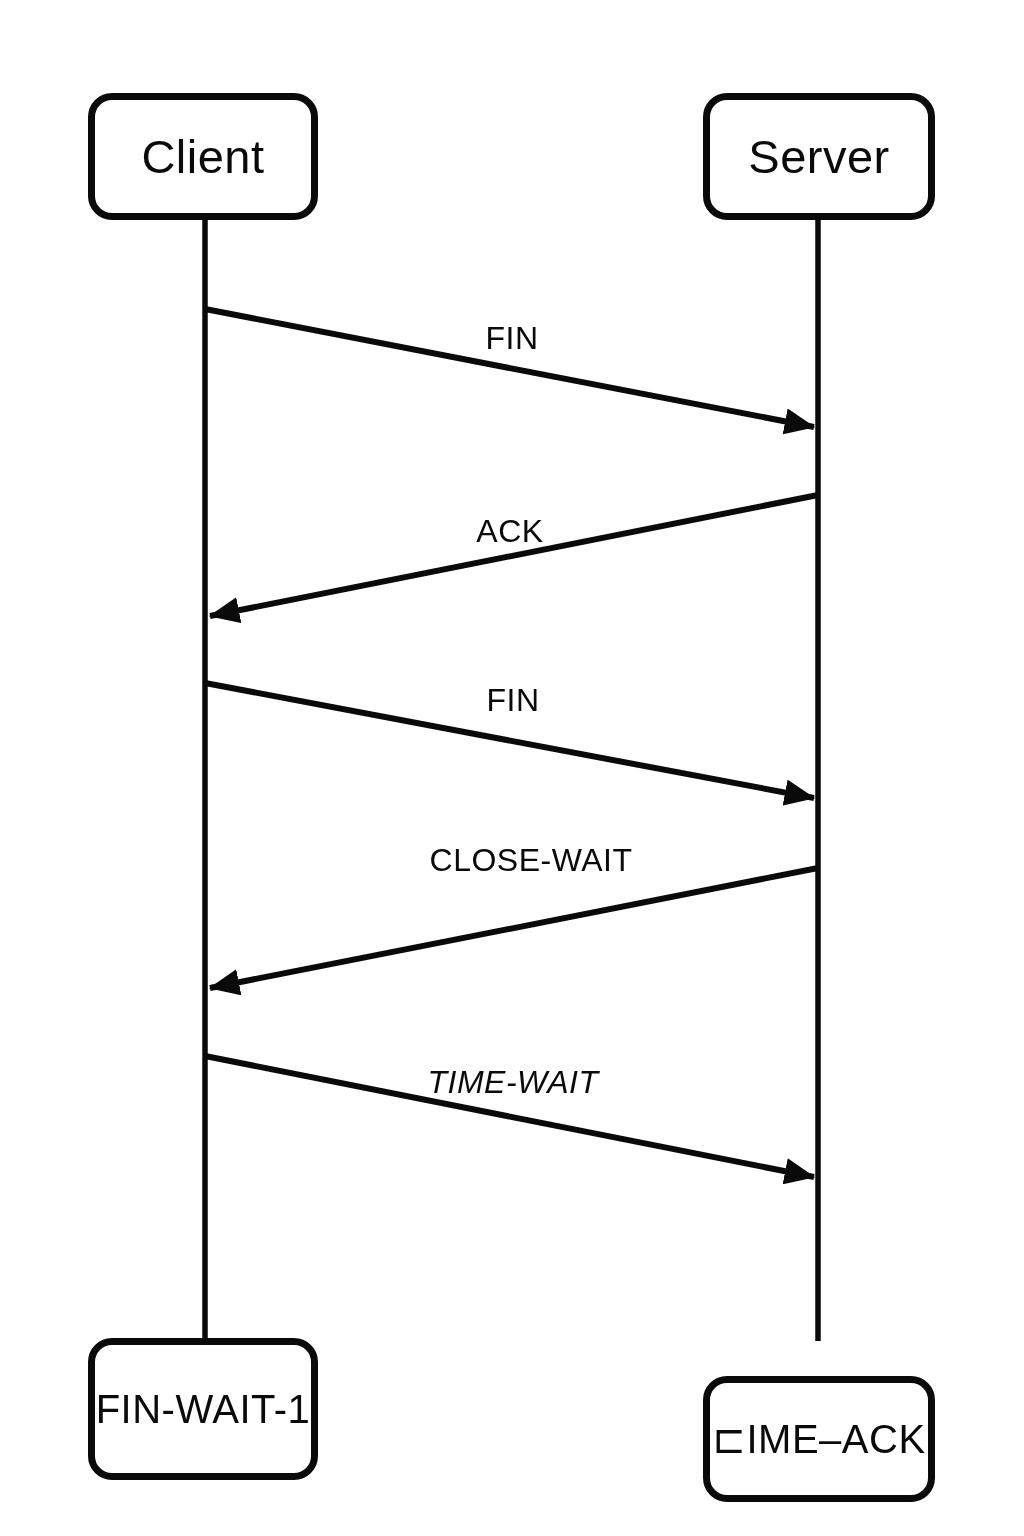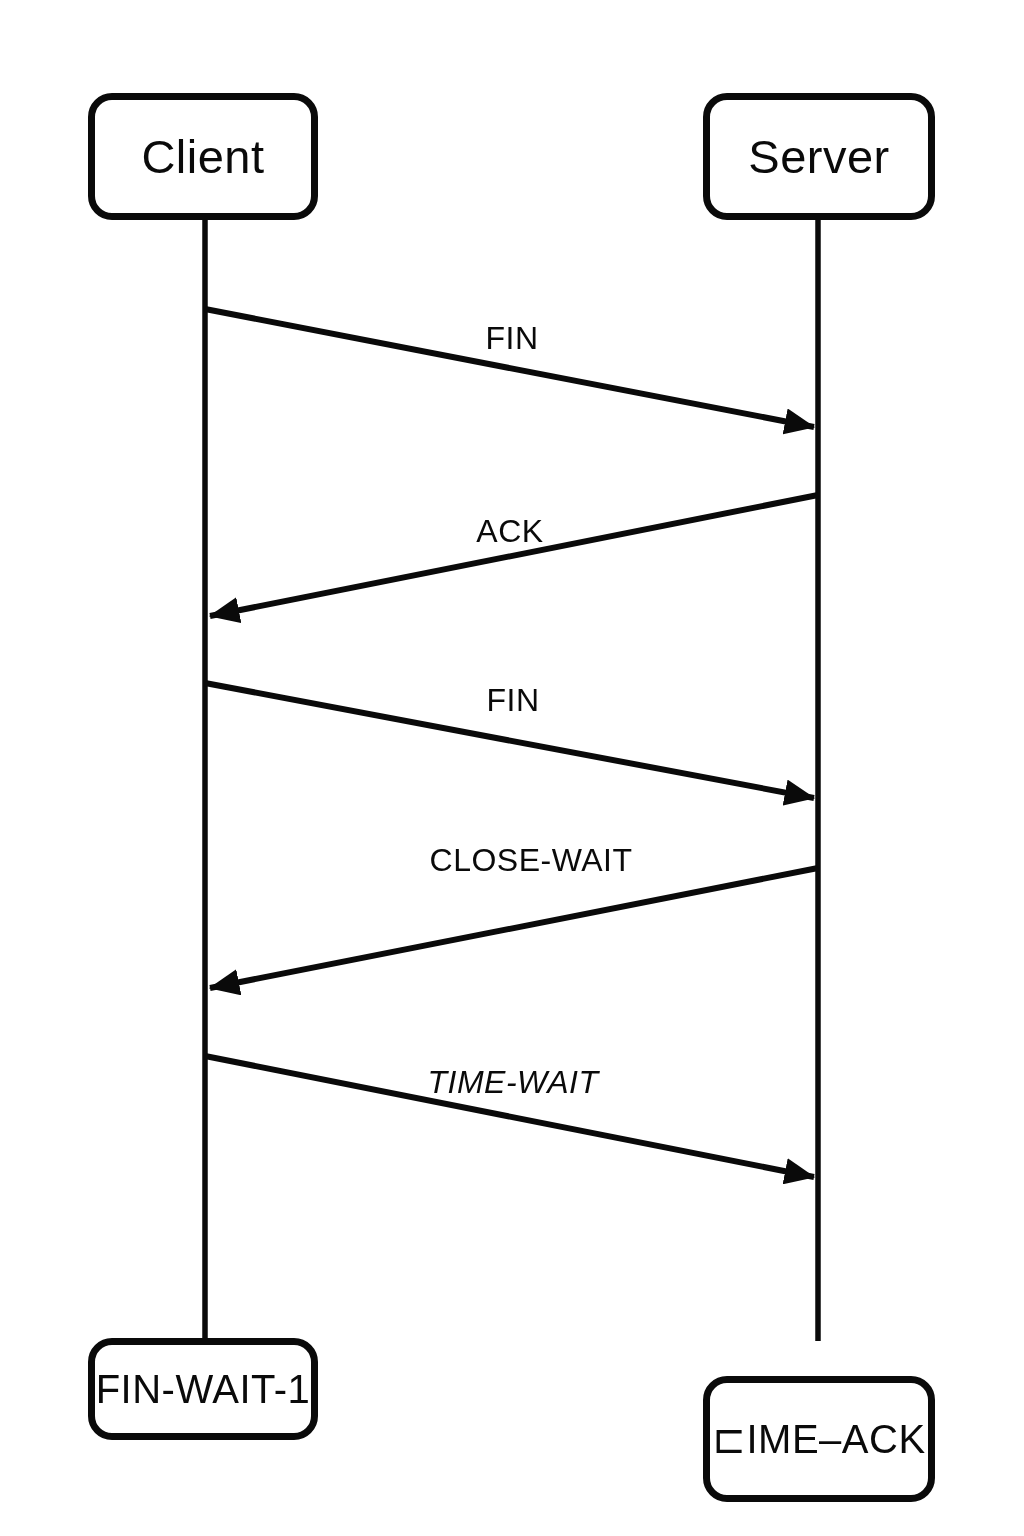--- a/index.html
+++ b/index.html
@@ -94,20 +94,20 @@
   <div class="node-box" style="left:703px; top:93px; width:232px; height:127px;">
     <span class="actor-label">Server</span>
   </div>
 
   <div class="msg-label" style="left:512px; top:338px;">FIN</div>
   <div class="msg-label" style="left:510px; top:531px;">ACK</div>
   <div class="msg-label" style="left:513px; top:700px;">FIN</div>
   <div class="msg-label" style="left:513px; top:860px;margin-left:18px;">CLOSE-WAIT</div>
   <div class="msg-label" style="left:513px; top:1082px;font-style:italic;">TIME-WAIT</div>
 
-  <div class="node-box" style="left:88px; top:1338px; width:230px; height:102px;">
+  <div class="node-box" style="left:88px; top:1338px; width:230px; height:142px;">
     <span class="state-label">FIN-WAIT-1</span>
   </div>
   <div class="node-box" style="left:703px; top:1376px; width:232px; height:126px;">
     <span class="state-label">⊏IME–ACK</span>
   </div>
 
 </div>
 
 </body></html>

